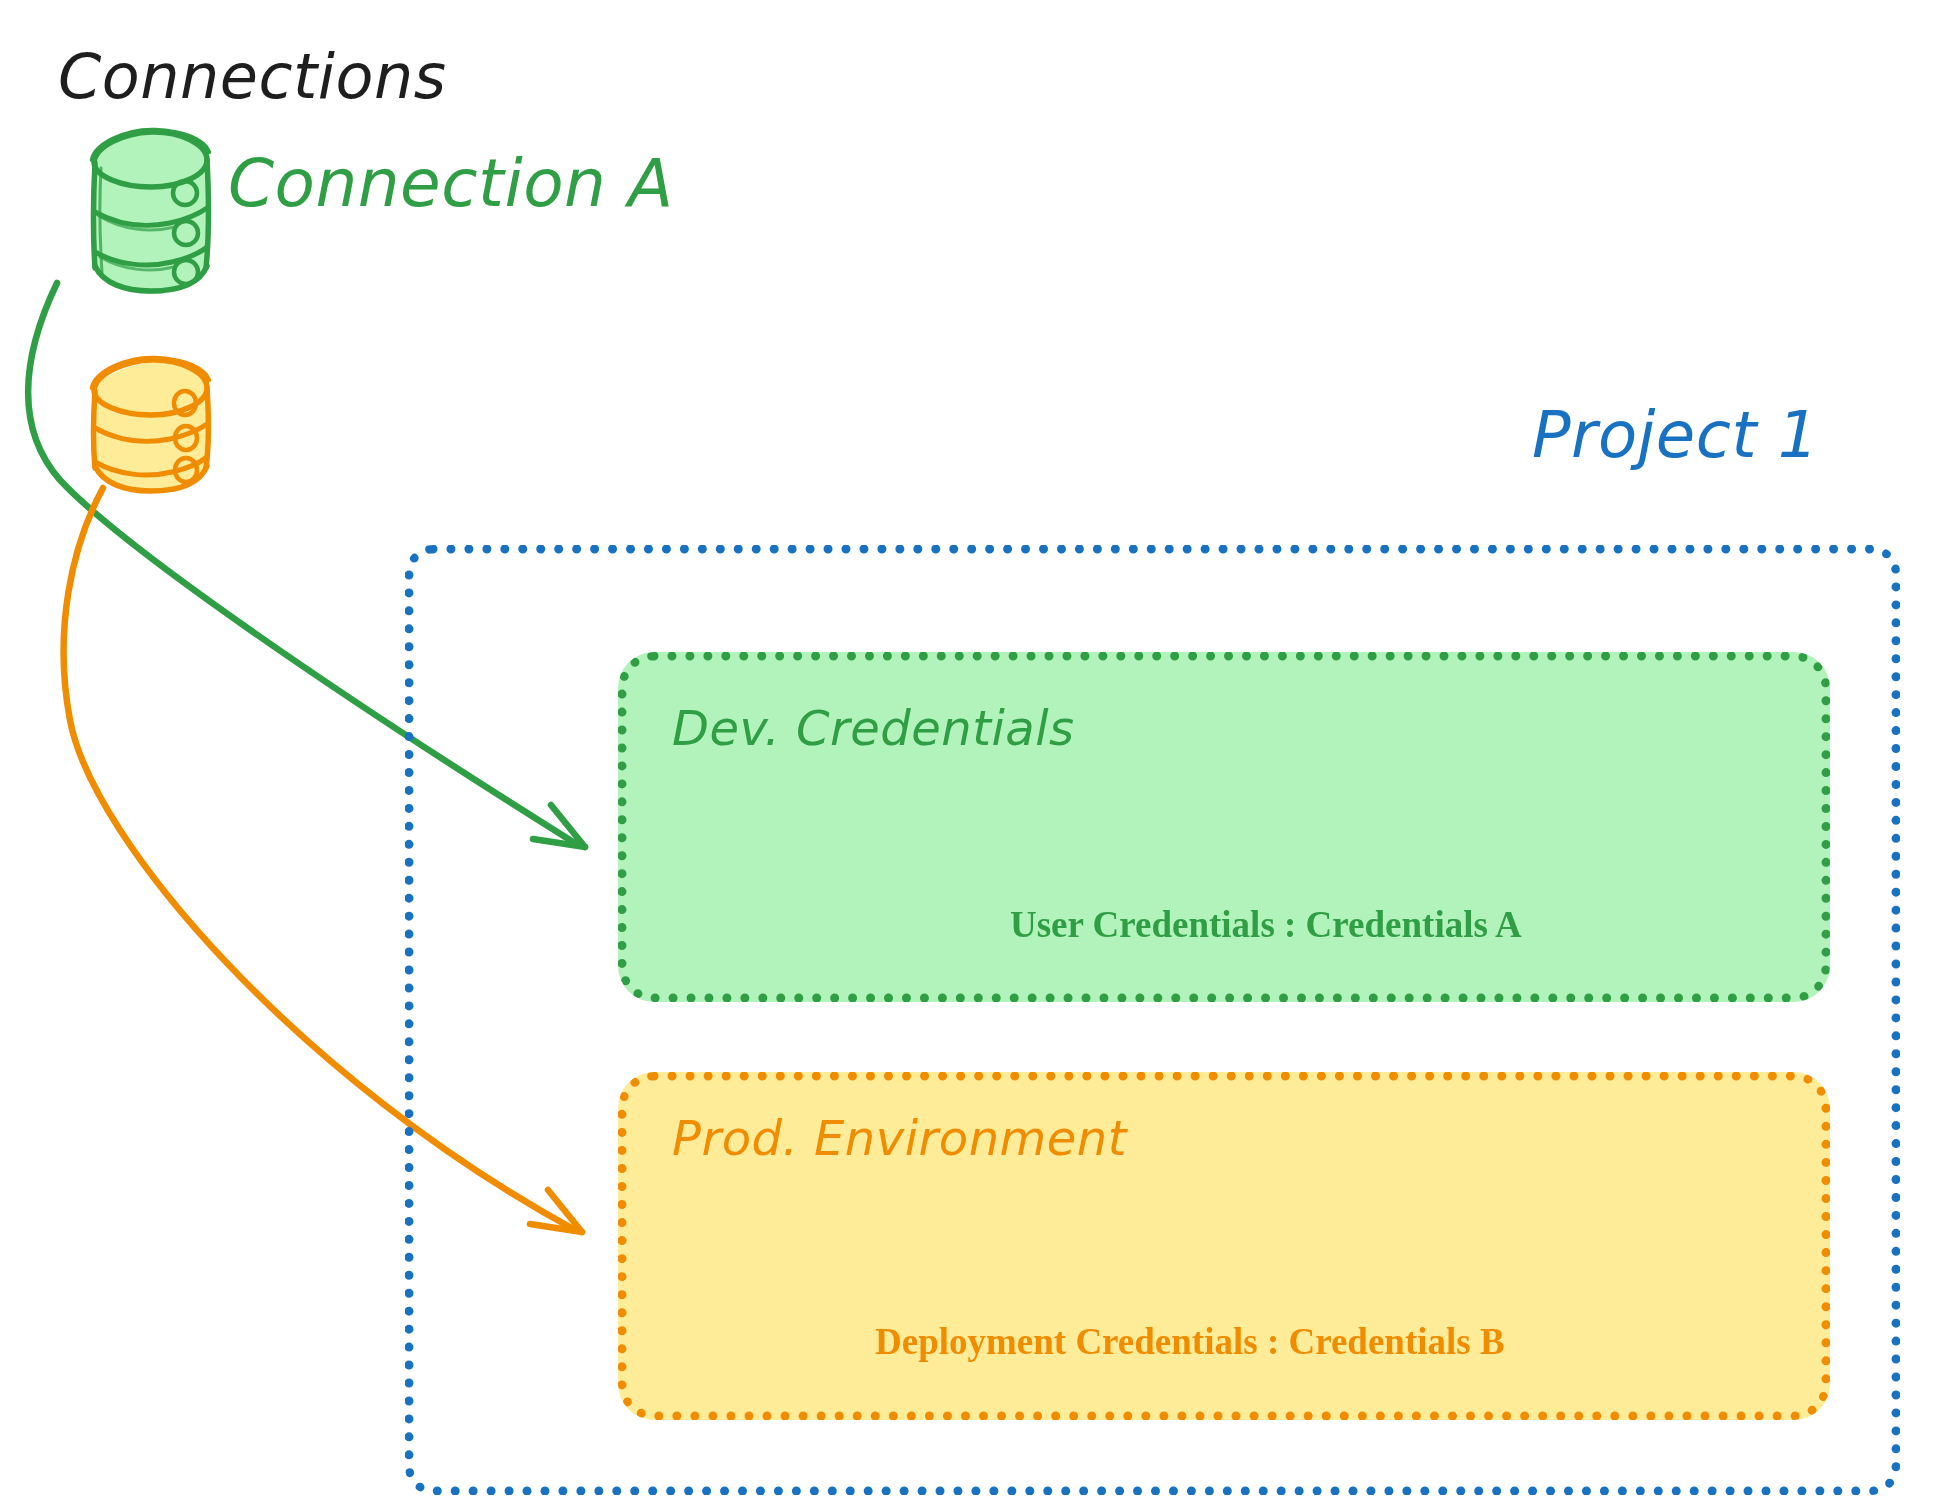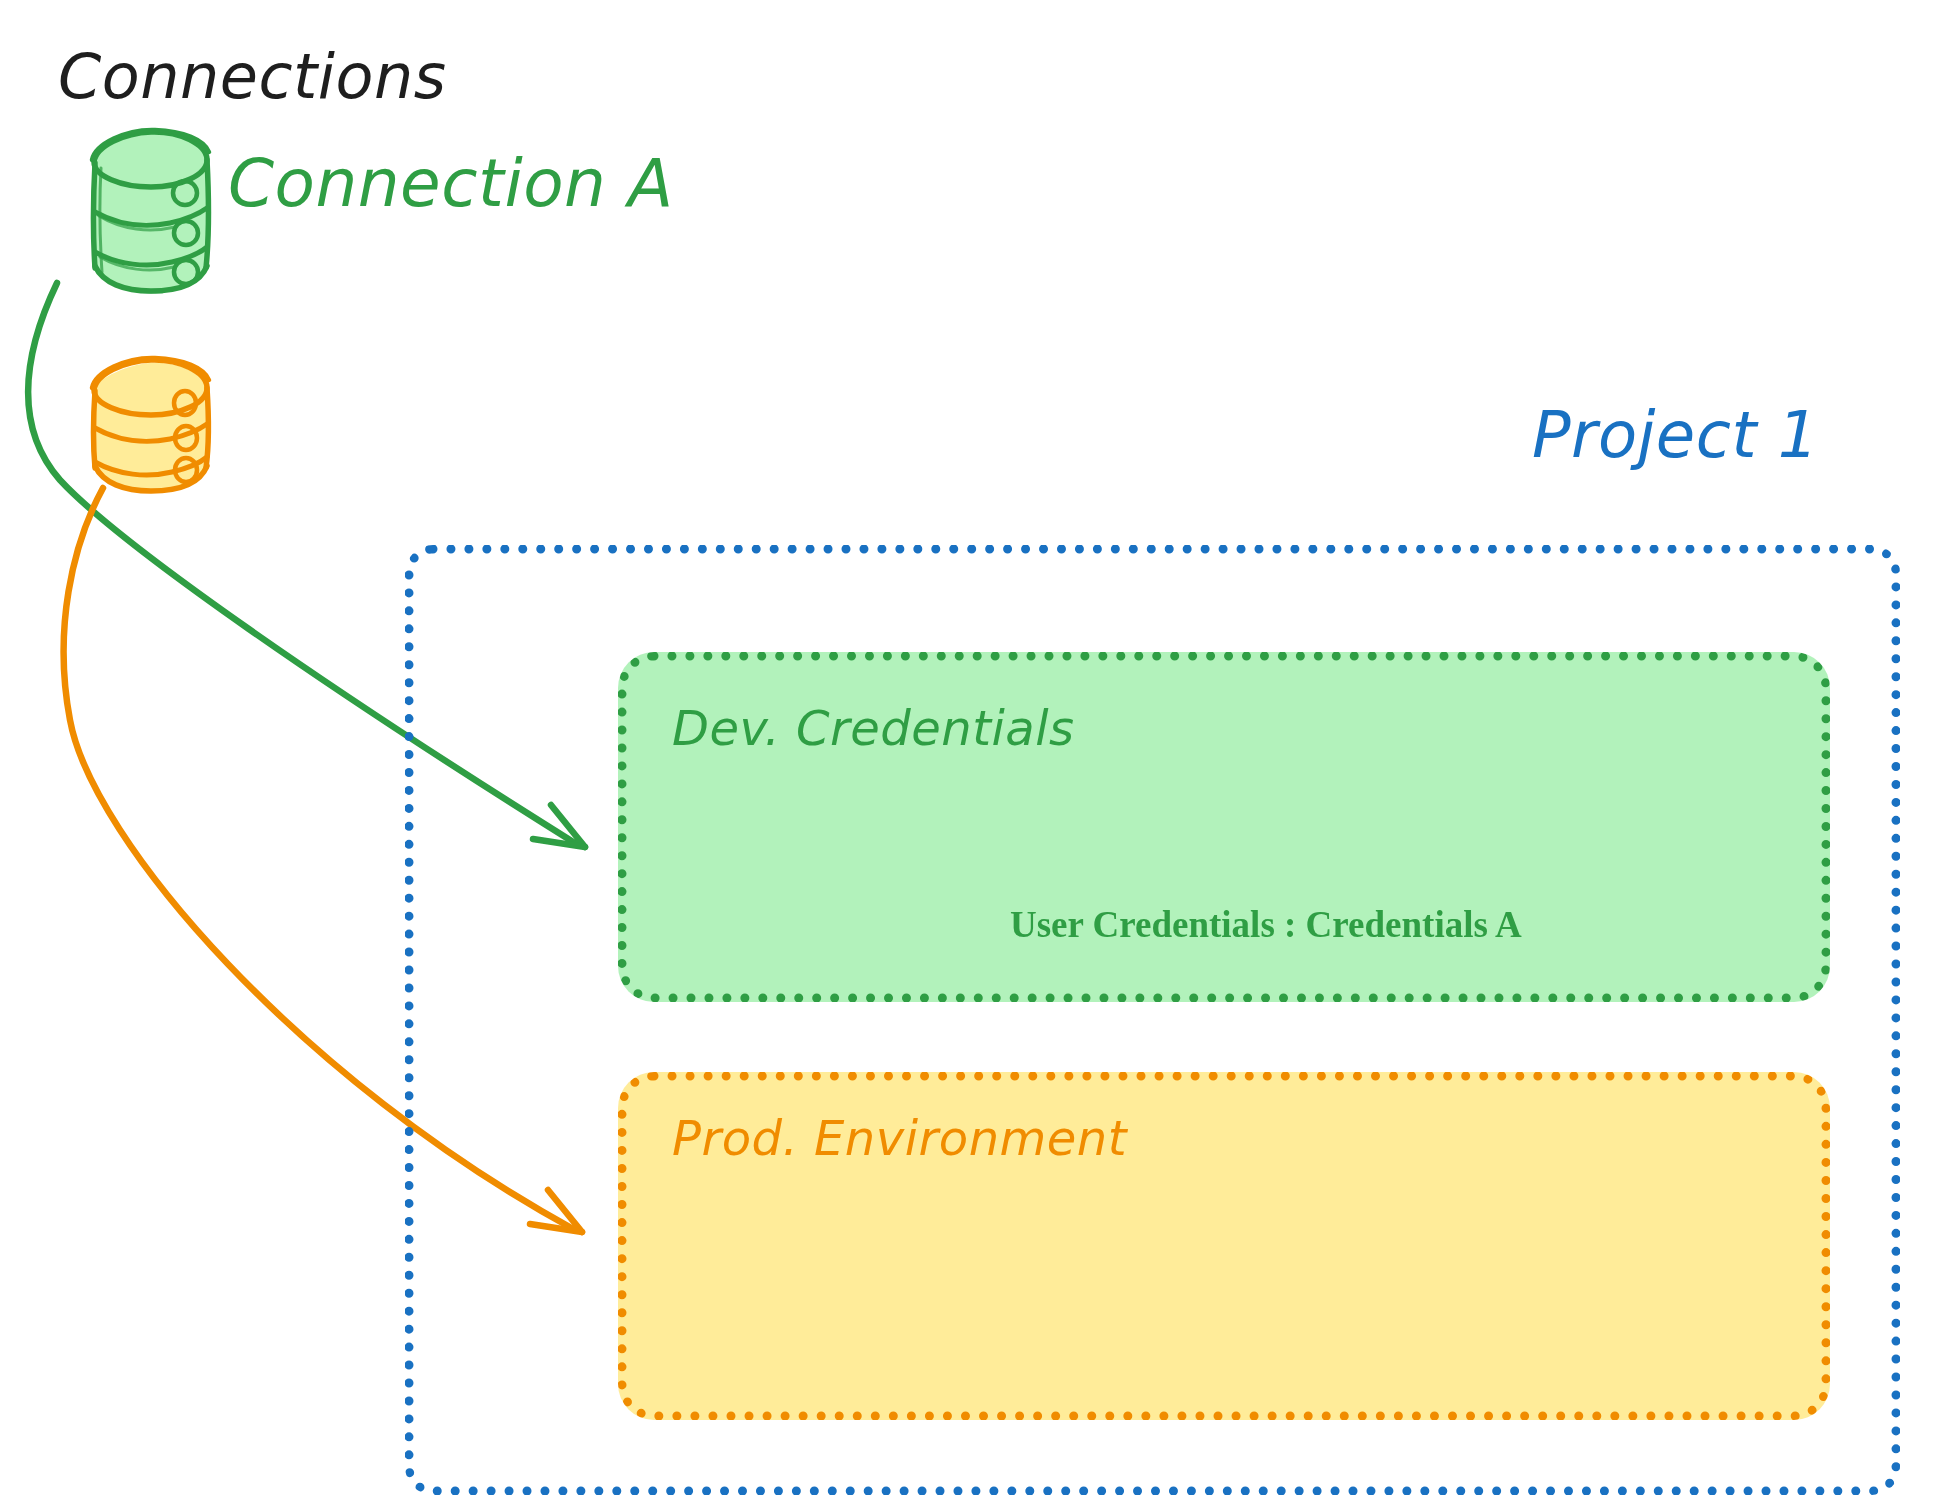--- a/index.html
+++ b/index.html
@@ -232,14 +232,15 @@
   <div class="dotted-box" id="box-dev-environment"></div>
 
   <div class="hand env-title" id="title-dev-environment">Dev. Credentials</div>
 
   <div class="mono cred-line" id="text-dev-credentials">User Credentials : Credentials A</div>
 
   <div class="dotted-box" id="box-prod-environment"></div>
 
   <div class="hand env-title" id="title-prod-environment">Prod. Environment</div>
 
+  <div class="mono cred-line" id="text-prod-credentials">Deployment Credentials : Credentials B</div>
 
 </div>
 
 </body></html>

